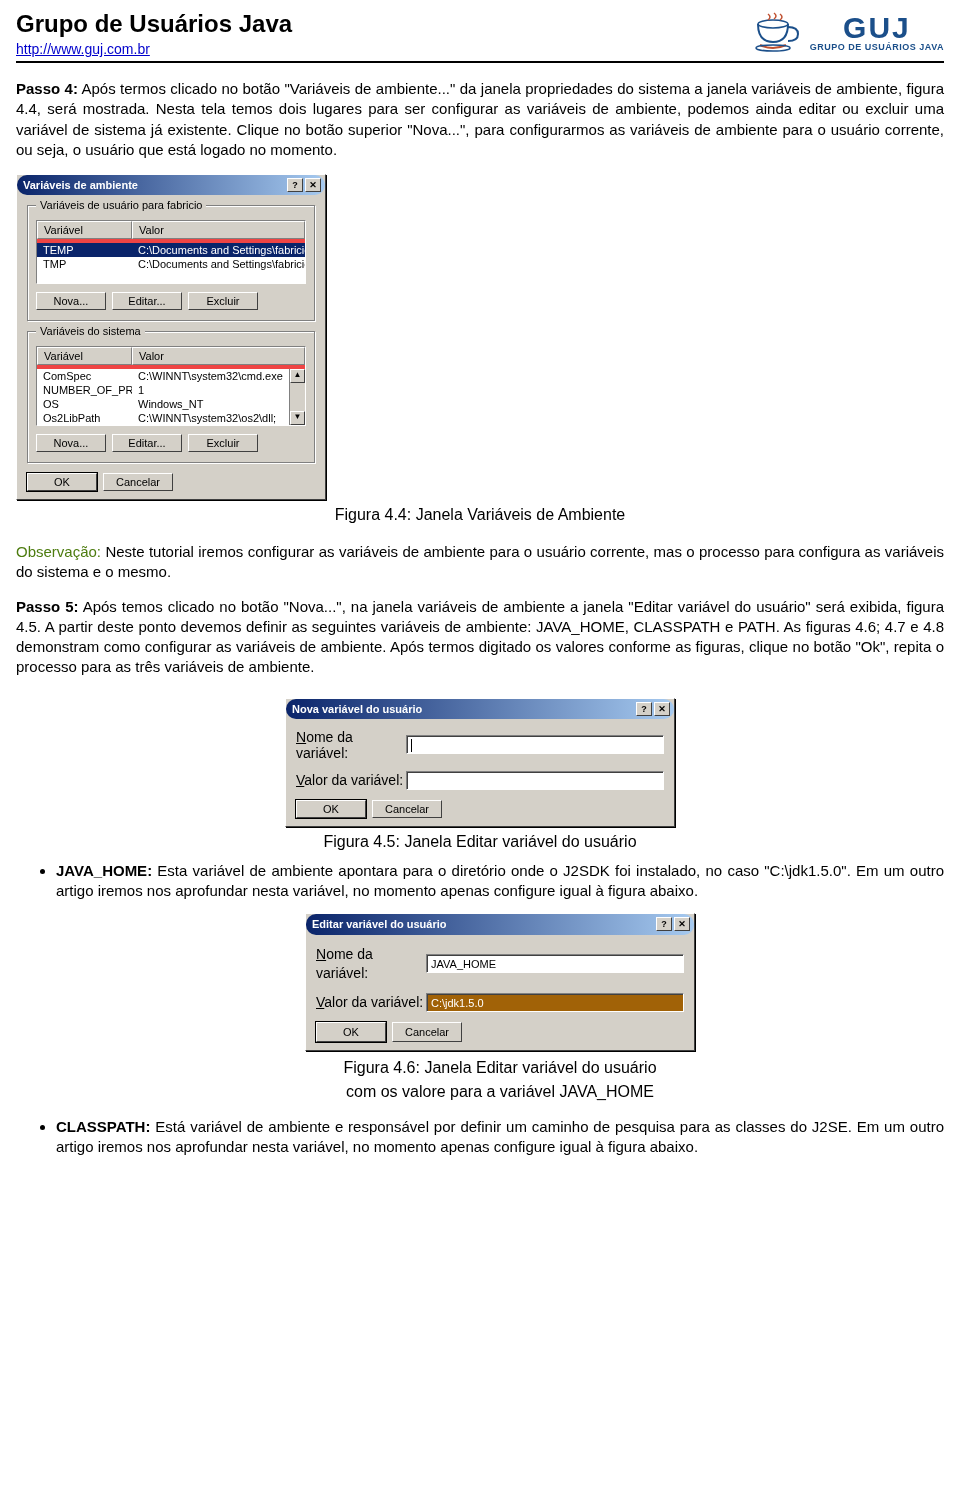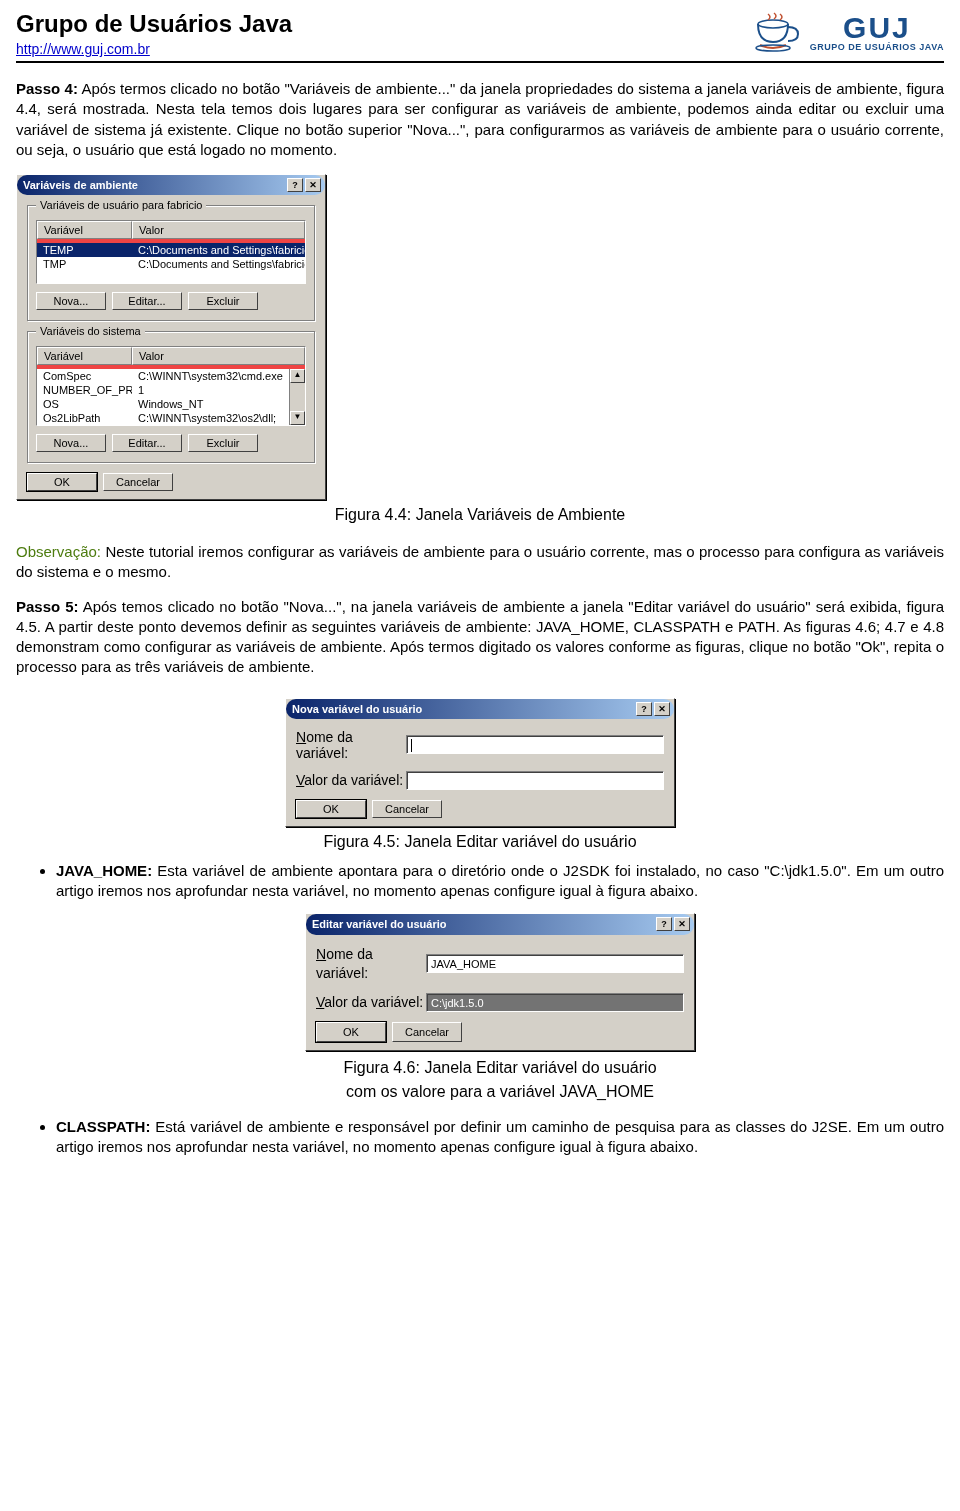--- a/index.html
+++ b/index.html
@@ -212,21 +212,21 @@
     background: #fff;
     border: 1px solid #808080;
     border-right-color: #fff;
     border-bottom-color: #fff;
     height: 19px;
     padding: 2px 4px;
     font-size: 11px;
     box-shadow: inset 1px 1px 0 #404040;
   }
   .form-row .input.sel {
-    background: #737373;
+    background: #a16207;
     color: #fff;
   }
   .cursor {
     display: inline-block;
     width: 1px; height: 13px;
     background: #000;
     vertical-align: middle;
   }
   
   ul.doc { margin: 10px 0 14px 40px; padding: 0; }

